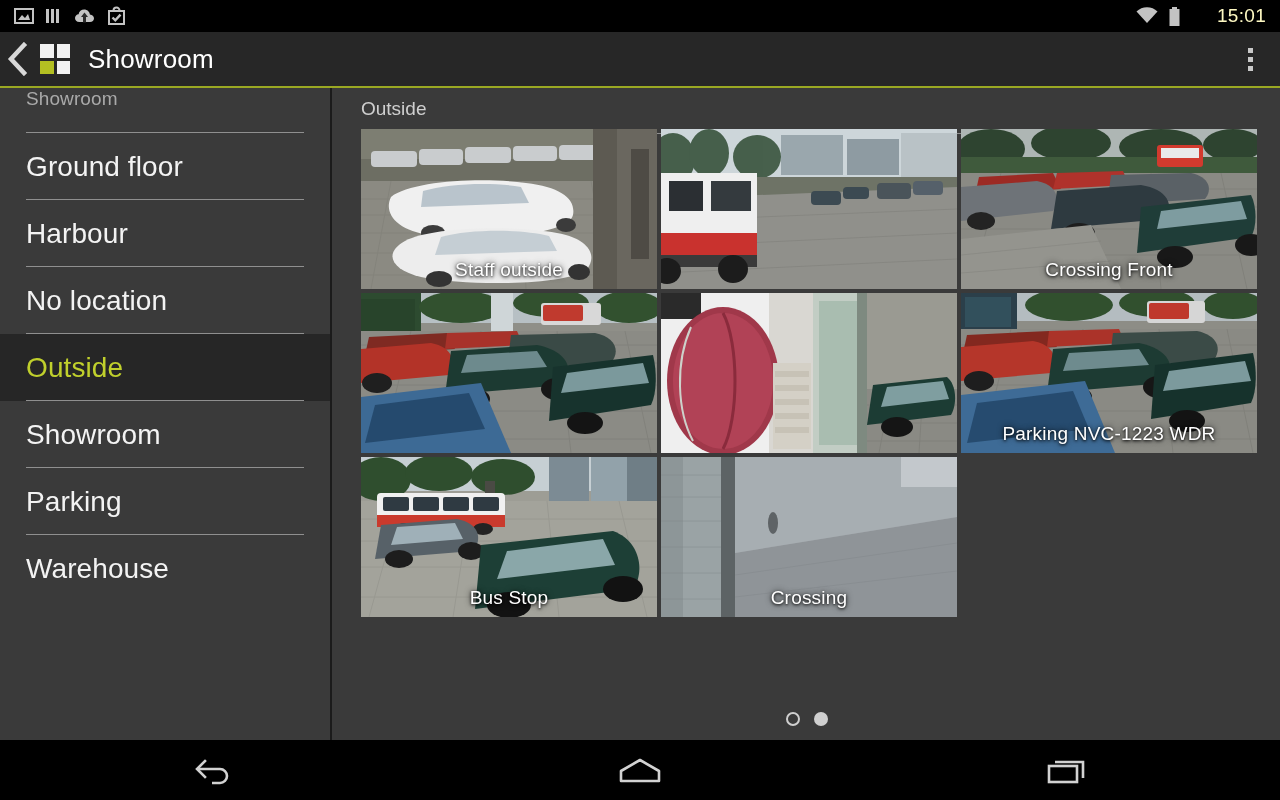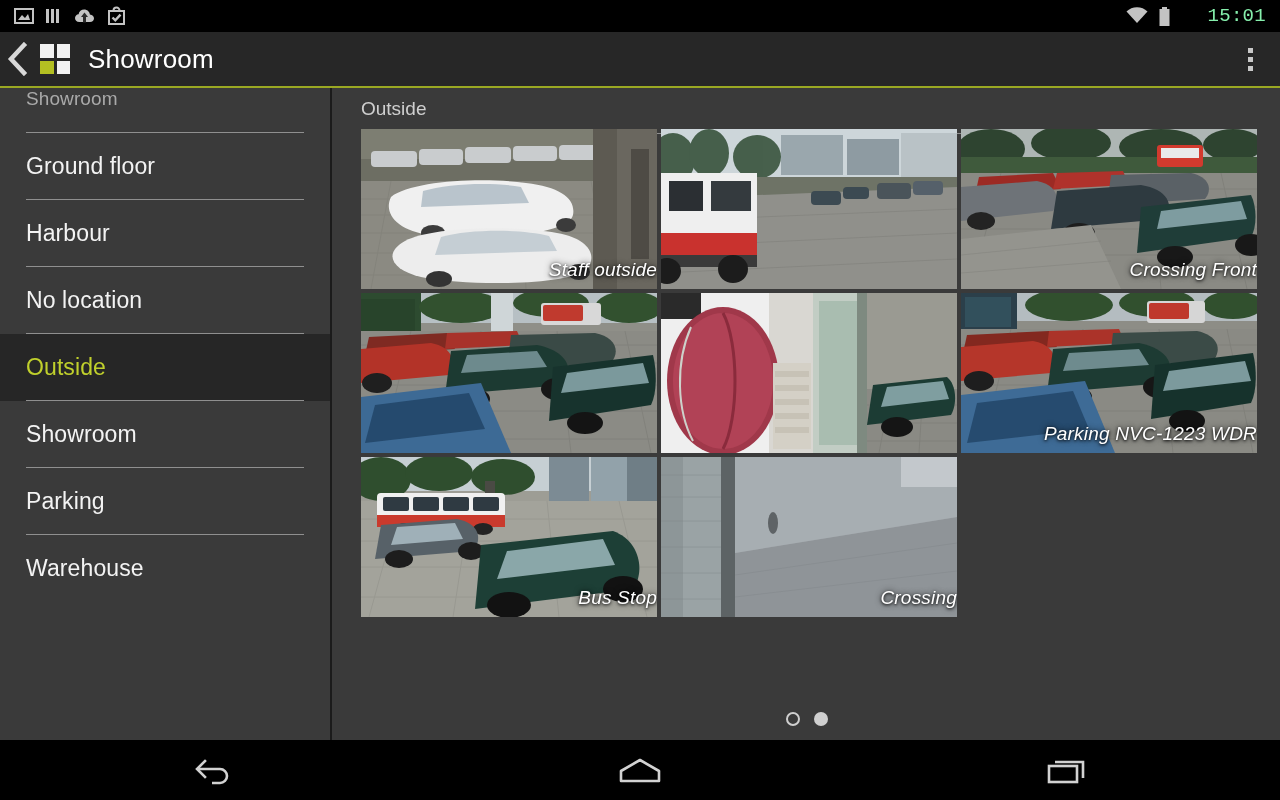--- a/index.html
+++ b/index.html
@@ -14,21 +14,21 @@
   
   .statusbar {
     position: absolute; top: 0; left: 0; width: 1280px; height: 32px;
     background: #000; display: flex; align-items: center;
   }
   .status-left { display: flex; align-items: center; gap: 11px; padding-left: 14px; }
   .status-right {
     margin-left: auto; display: flex; align-items: center; gap: 9px; padding-right: 14px;
   }
   .status-clock {
-    color: #86efac; font-size: 19px; letter-spacing: .3px; font-family: Liberation Mono, monospace; margin-left: 27px;
+    color: #fef9c3; font-size: 19px; letter-spacing: .3px; font-family: Liberation Sans, sans-serif; margin-left: 27px;
   }
   .sicon { display: block; }
 
   
   .appbar {
     position: absolute; top: 32px; left: 0; width: 1280px; height: 54px;
     background: #272727; display: flex; align-items: center;
   }
   .appbar-accent {
     position: absolute; top: 86px; left: 0; width: 1280px; height: 2px;
@@ -64,21 +64,21 @@
     background: #3a3a3a; border-right: 2px solid #1b1b1b;
     overflow: hidden;
   }
   .side-item {
     position: relative; height: 67px; display: flex; align-items: center;
     padding-left: 26px;
   }
   .side-item .sep {
     position: absolute; left: 26px; right: 26px; bottom: 0; height: 1px; background: #8f8f8f;
   }
-  .side-item .lbl { font-size: 23px; color: #f3f3f3; letter-spacing: .1px; }
+  .side-item .lbl { font-size: 28px; color: #f3f3f3; letter-spacing: .1px; }
   .side-item.header { height: 45px; align-items: flex-start; }
   .side-item.header .lbl { font-size: 19px; color: #a9a9a9; }
   .side-item.selected { background: #262626; }
   .side-item.selected .lbl { color: #c0d02c; }
 
   
   .content {
     position: absolute; top: 0; left: 334px; width: 946px; height: 652px; background: #3a3a3a;
   }
   .content-header {
@@ -93,24 +93,23 @@
     position: absolute; top: 41px; left: 27px; width: 897px;
     display: flex; flex-wrap: wrap; gap: 4px;
   }
   .tile {
     position: relative; width: 296px; height: 160px; overflow: hidden;
     background: #555;
   }
   .tile-img { position: absolute; inset: 0; }
   .tile-label {
     position: absolute; left: 0; right: 0; bottom: 8px;
-    text-align: right; color: #fff; font-size: 19px;
+    text-align: center; color: #fff; font-size: 19px;
     text-shadow: 0 1px 3px rgba(0,0,0,.95), 0 0 6px rgba(0,0,0,.8);
     letter-spacing: .2px;
-    font-style: italic;
   }
 
   .pager {
     position: absolute; bottom: 14px; left: 0; width: 946px;
     display: flex; justify-content: center; align-items: center; gap: 14px;
   }
   .dot { width: 14px; height: 14px; border-radius: 50%; }
   .dot.hollow { border: 2px solid #cfcfcf; background: transparent; }
   .dot.filled { background: #cfcfcf; }
 

